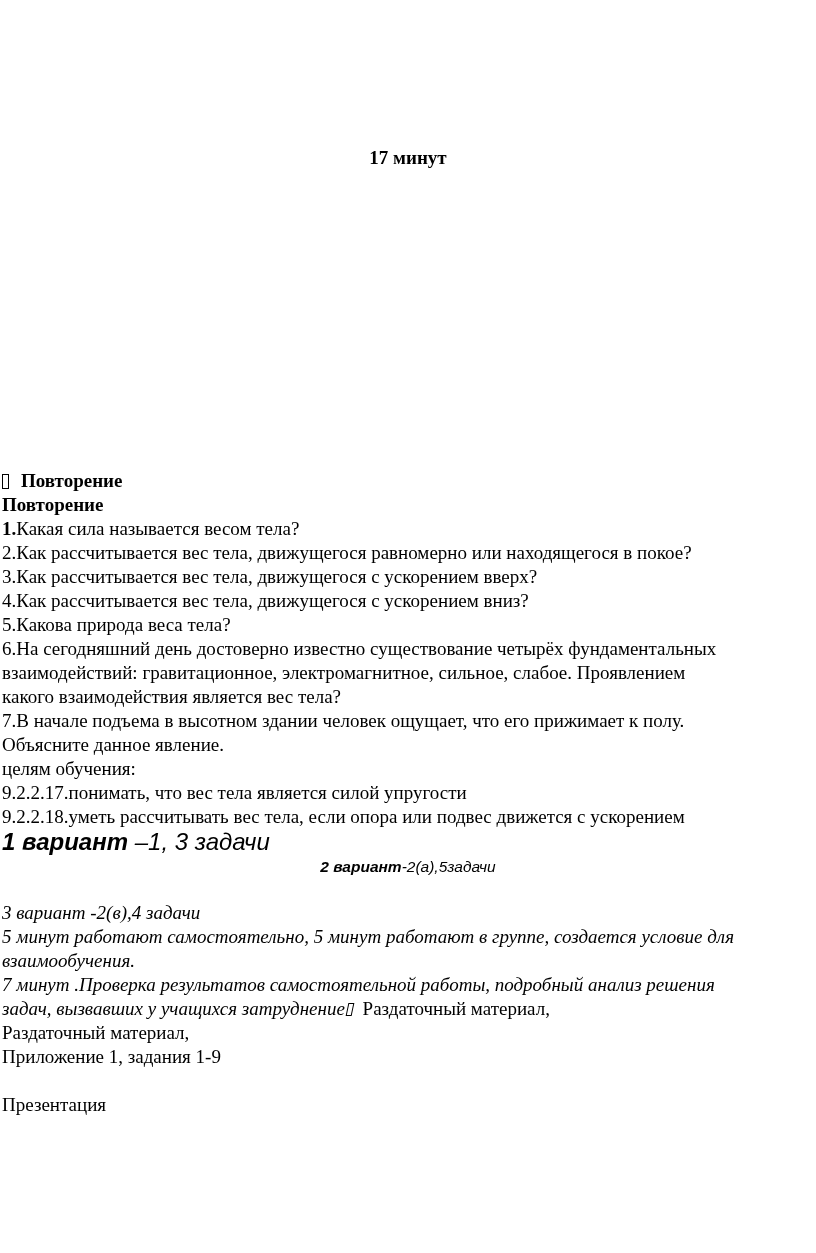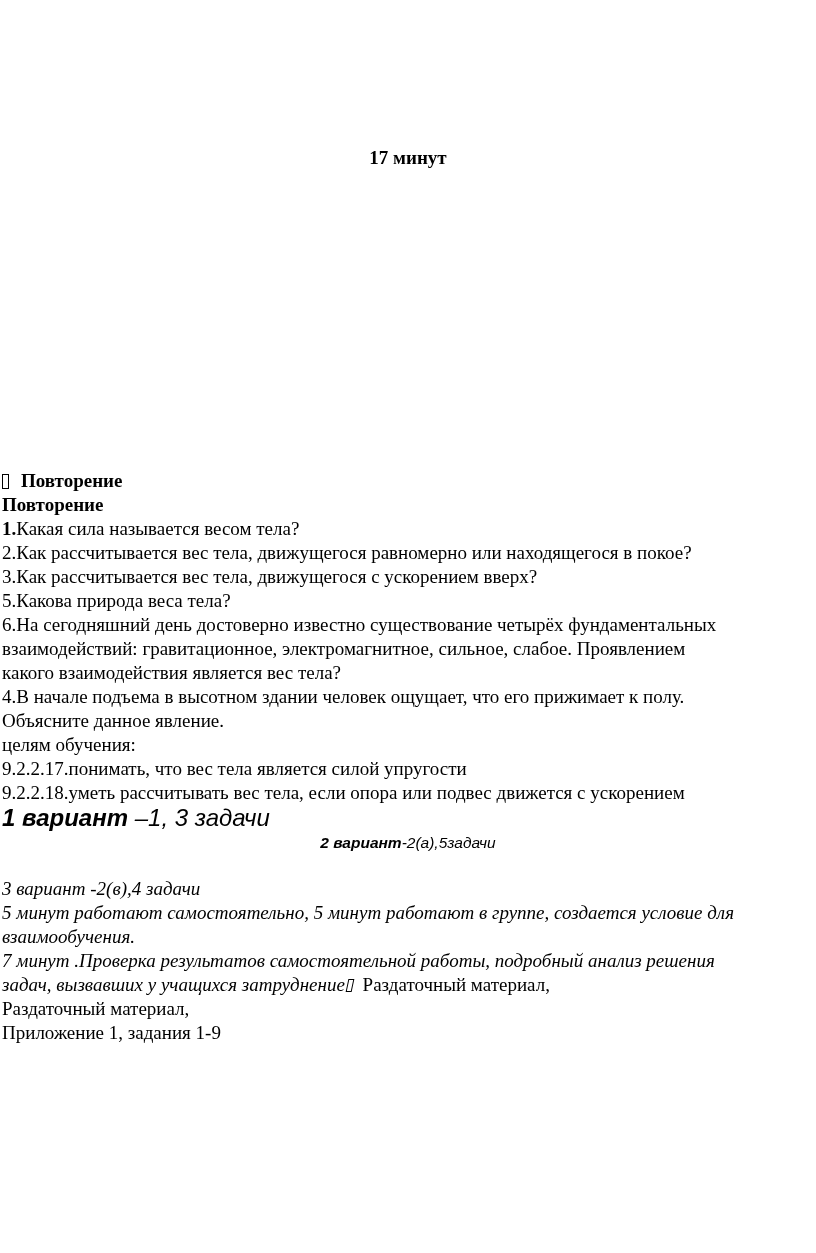--- a/index.html
+++ b/index.html
@@ -81,34 +81,36 @@
 <body>
 
 <div class="page">
   <div class="title">17 минут</div>
   <div class="content">
       <div class="line"><span class="s-box"></span><span class="s-bold">Повторение</span></div>
       <div class="line"><span class="s-bold">Повторение</span></div>
       <div class="line"><span class="s-bold">1.</span><span class="s-regular">Какая сила называется весом тела?</span></div>
       <div class="line"><span class="s-regular">2.Как рассчитывается вес тела, движущегося равномерно или находящегося в покое?</span></div>
       <div class="line"><span class="s-regular">3.Как рассчитывается вес тела, движущегося с ускорением вверх?</span></div>
+      <div class="line"><span class="s-regular">4.Как рассчитывается вес тела, движущегося с ускорением вниз?</span></div>
       <div class="line"><span class="s-regular">5.Какова природа веса тела?</span></div>
       <div class="line"><span class="s-regular">6.На сегодняшний день достоверно известно существование четырёх фундаментальных</span></div>
       <div class="line"><span class="s-regular">взаимодействий: гравитационное, электромагнитное, сильное, слабое. Проявлением</span></div>
       <div class="line"><span class="s-regular">какого взаимодействия является вес тела?</span></div>
-      <div class="line"><span class="s-regular">4.В начале подъема в высотном здании человек ощущает, что его прижимает к полу.</span></div>
+      <div class="line"><span class="s-regular">7.В начале подъема в высотном здании человек ощущает, что его прижимает к полу.</span></div>
       <div class="line"><span class="s-regular">Объясните данное явление.</span></div>
       <div class="line"><span class="s-regular">целям обучения:</span></div>
       <div class="line"><span class="s-regular">9.2.2.17.понимать, что вес тела является силой упругости</span></div>
       <div class="line"><span class="s-regular">9.2.2.18.уметь рассчитывать вес тела, если опора или подвес движется с ускорением</span></div>
       <div class="line sans-lg"><span class="s-sans-bold-italic">1 вариант </span><span class="s-sans-italic">–1, 3 задачи</span></div>
       <div class="line sans-sm"><span class="s-sans-bold-italic">2 вариант</span><span class="s-sans-italic">-2(а),5задачи</span></div>
       <div class="line blank-sm"></div>
       <div class="line"><span class="s-italic">3 вариант -2(в),4 задачи</span></div>
       <div class="line"><span class="s-italic">5 минут работают самостоятельно, 5 минут работают в группе, создается условие для</span></div>
       <div class="line"><span class="s-italic">взаимообучения.</span></div>
       <div class="line"><span class="s-bold-italic">7 минут</span><span class="s-italic"> .Проверка результатов самостоятельной работы, подробный анализ решения</span></div>
       <div class="line"><span class="s-italic">задач, вызвавших у учащихся затруднение</span><span class="s-box-italic"></span><span class="s-regular"> Раздаточный материал,</span></div>
       <div class="line"><span class="s-regular">Раздаточный материал,</span></div>
       <div class="line"><span class="s-regular">Приложение 1, задания 1-9</span></div>
       <div class="line blank"></div>
+      <div class="line"><span class="s-regular">Презентация</span></div>
     </div>
 </div>
 
 </body></html>

